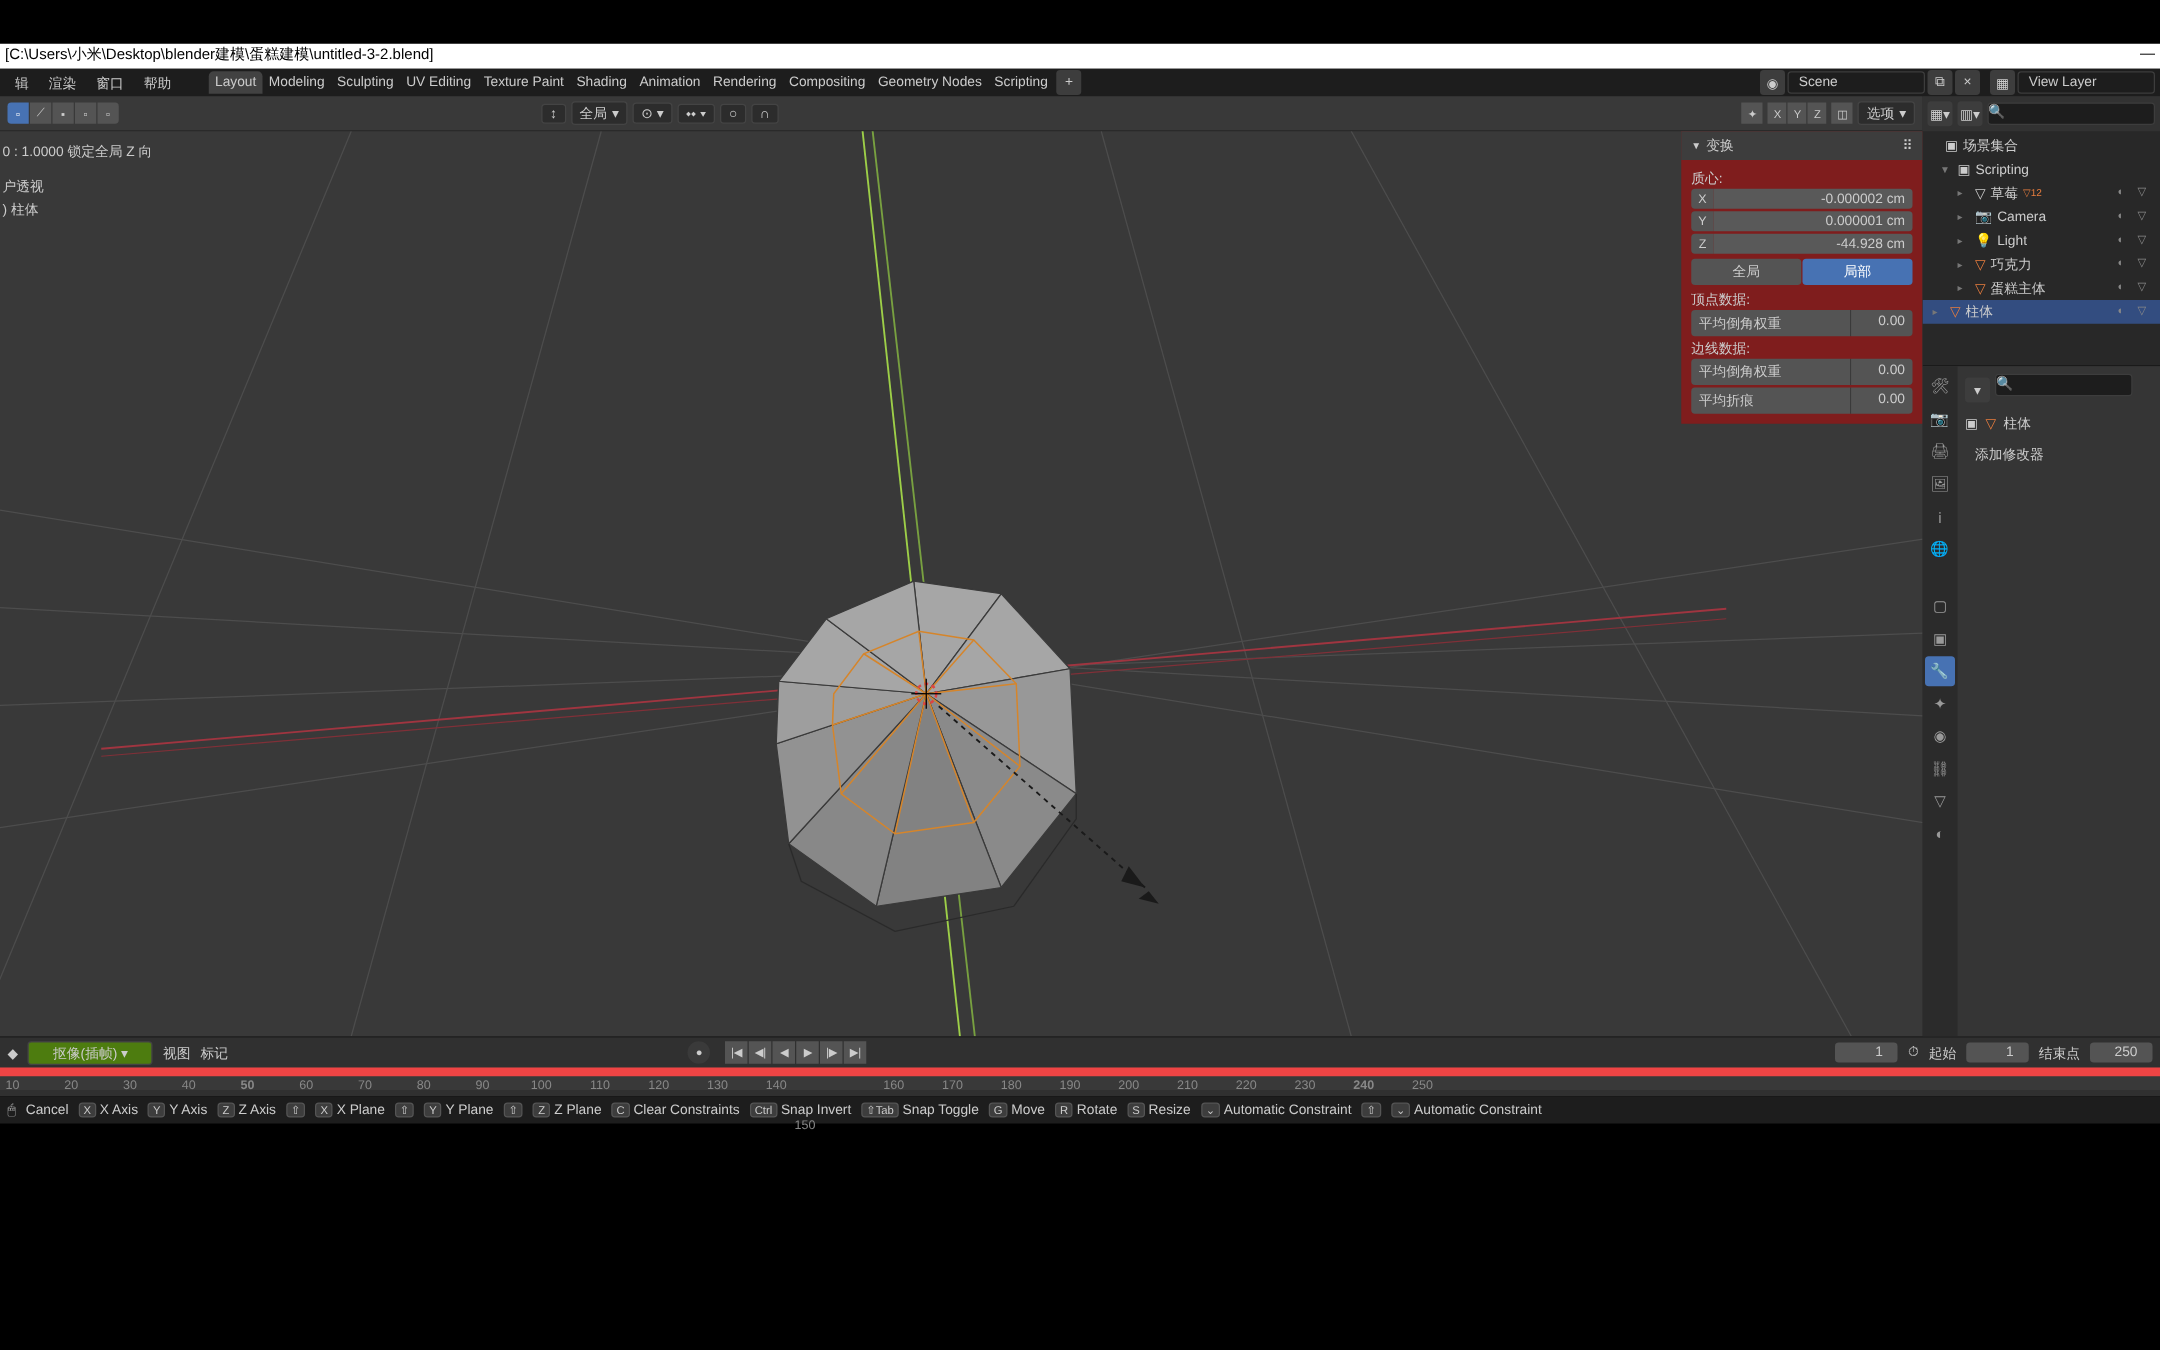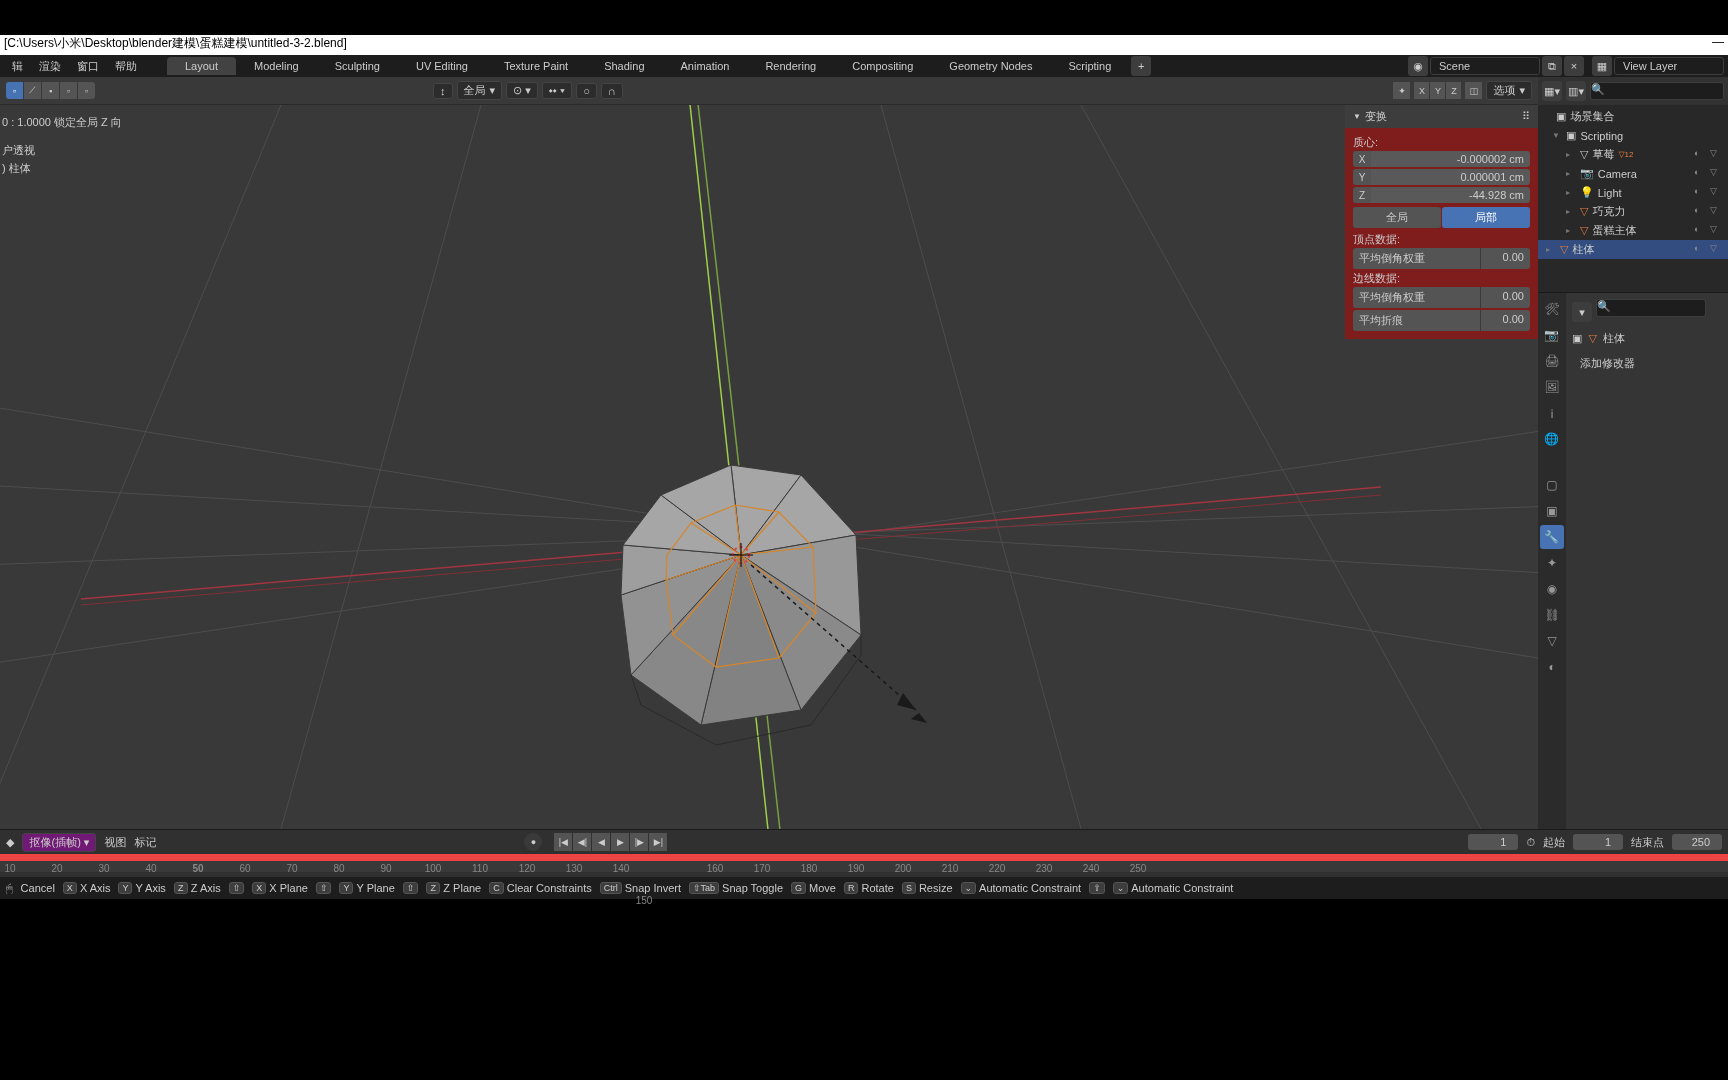--- a/index.html
+++ b/index.html
@@ -4,21 +4,21 @@
 <style>
 *{margin:0;padding:0;box-sizing:border-box;font-family:sans-serif;font-size:11px;color:#ccc;user-select:none}
 body{width:1728px;height:1080px;background:#000;overflow:hidden;position:relative}
 .blackbar{height:35px;background:#000}
 .titlebar{height:20px;background:#fff;display:flex;align-items:flex-start;padding:0 4px;justify-content:space-between}
 .titlebar span{color:#000;font-size:12px}
 .winbtns{display:flex;gap:20px;color:#000}
 .menubar{height:22px;background:#1d1d1d;display:flex;align-items:center;padding:0 4px;gap:2px}
 .menubar .menu{padding:2px 8px;cursor:pointer}
 .tabs{display:flex;margin-left:20px}
-.tabs .tab{padding:3px 18px;border-radius:4px 4px 0 0}
+.tabs .tab{padding:3px 5px;border-radius:4px 4px 0 0}
 .tabs .tab.active{background:#424242}
 .scenerow{margin-left:auto;display:flex;align-items:center;gap:2px}
 .scenebox{background:#1d1d1d;border:1px solid #3d3d3d;padding:2px 8px;width:110px;border-radius:3px}
 .iconbtn{width:20px;height:20px;background:#3d3d3d;border-radius:3px;display:flex;align-items:center;justify-content:center;cursor:pointer}
 .main{display:flex;height:752px}
 .viewport{flex:1;background:#393939;position:relative;overflow:hidden}
 .vp-header{height:28px;background:#393939;display:flex;align-items:center;padding:0 6px;gap:4px;border-bottom:1px solid #2a2a2a}
 .vp-header .group{display:flex;gap:1px}
 .vp-header .btn{width:17px;height:17px;background:#545454;display:flex;align-items:center;justify-content:center;cursor:pointer;font-size:9px}
 .vp-header .btn:first-child{border-radius:3px 0 0 3px}
@@ -59,21 +59,21 @@
 .props{flex:1;display:flex;background:#353535}
 .props .vtabs2{width:28px;background:#2b2b2b;display:flex;flex-direction:column;padding-top:4px;gap:2px}
 .props .vtabs2 div{width:24px;height:24px;margin:0 2px;border-radius:3px;display:flex;align-items:center;justify-content:center;font-size:12px;cursor:pointer;color:#999}
 .props .vtabs2 div.active{background:#4772b3;color:#fff}
 .props .content{flex:1;padding:6px}
 .props .search2{background:#1d1d1d;border:1px solid #3d3d3d;border-radius:3px;height:18px;width:110px;margin-bottom:8px}
 .props .obj{display:flex;align-items:center;gap:6px;margin:6px 0}
 .props .addmod{padding:4px 8px;cursor:pointer}
 .timeline{height:48px;background:#303030;border-top:1px solid #1a1a1a}
 .timeline .hdr{height:24px;display:flex;align-items:center;padding:0 6px;gap:8px}
-.timeline .hdr .dd{background:#701a75;border:1px solid #444;padding:1px 6px;border-radius:3px}
+.timeline .hdr .dd{background:#4d7c0f;border:1px solid #444;padding:1px 19px;border-radius:3px}
 .timeline .play{margin-left:360px;display:flex;gap:1px}
 .timeline .play div{width:18px;height:18px;background:#545454;display:flex;align-items:center;justify-content:center;font-size:9px;cursor:pointer}
 .timeline .frames{margin-left:auto;display:flex;gap:8px;align-items:center}
 .timeline .frames .num{background:#545454;padding:2px 12px;border-radius:3px;min-width:50px;text-align:right}
 .ruler{height:18px;position:relative;background:#393939;border-top:7px solid #ef4444}
 .ruler span{position:absolute;font-size:10px;color:#888;top:2px;transform:translateX(-50%)}
 .statusbar{height:22px;background:#1d1d1d;display:flex;align-items:center;padding:0 6px;gap:8px;overflow:hidden}
 .statusbar .hint{display:flex;align-items:flex-start;gap:3px}
 .statusbar .key{background:#3d3d3d;border:1px solid #555;border-radius:3px;padding:0 3px;font-size:9px;min-width:14px;text-align:center}
 svg.floor{position:absolute;top:0;left:0;width:100%;height:100%}
@@ -426,21 +426,21 @@
       <span style="left: 621px;">140</span>
       <span style="left: 644px; margin-top: 32px;">150</span>
       <span style="left: 715px;">160</span>
       <span style="left: 762px;">170</span>
       <span style="left: 809px;">180</span>
       <span style="left: 856px;">190</span>
       <span style="left: 903px;">200</span>
       <span style="left: 950px;">210</span>
       <span style="left: 997px;">220</span>
       <span style="left: 1044px;">230</span>
-      <span style="left: 1091px;">240</span>
+      <span style="left: 1091px; font-weight: bold;">240</span>
       <span style="left: 1138px;">250</span>
     </div>
 </div>
 
 <div class="statusbar" id="status">
     <span>🖱</span>
     <div class="hint">
       <span>Cancel</span>
     </div>
     <div class="hint">

